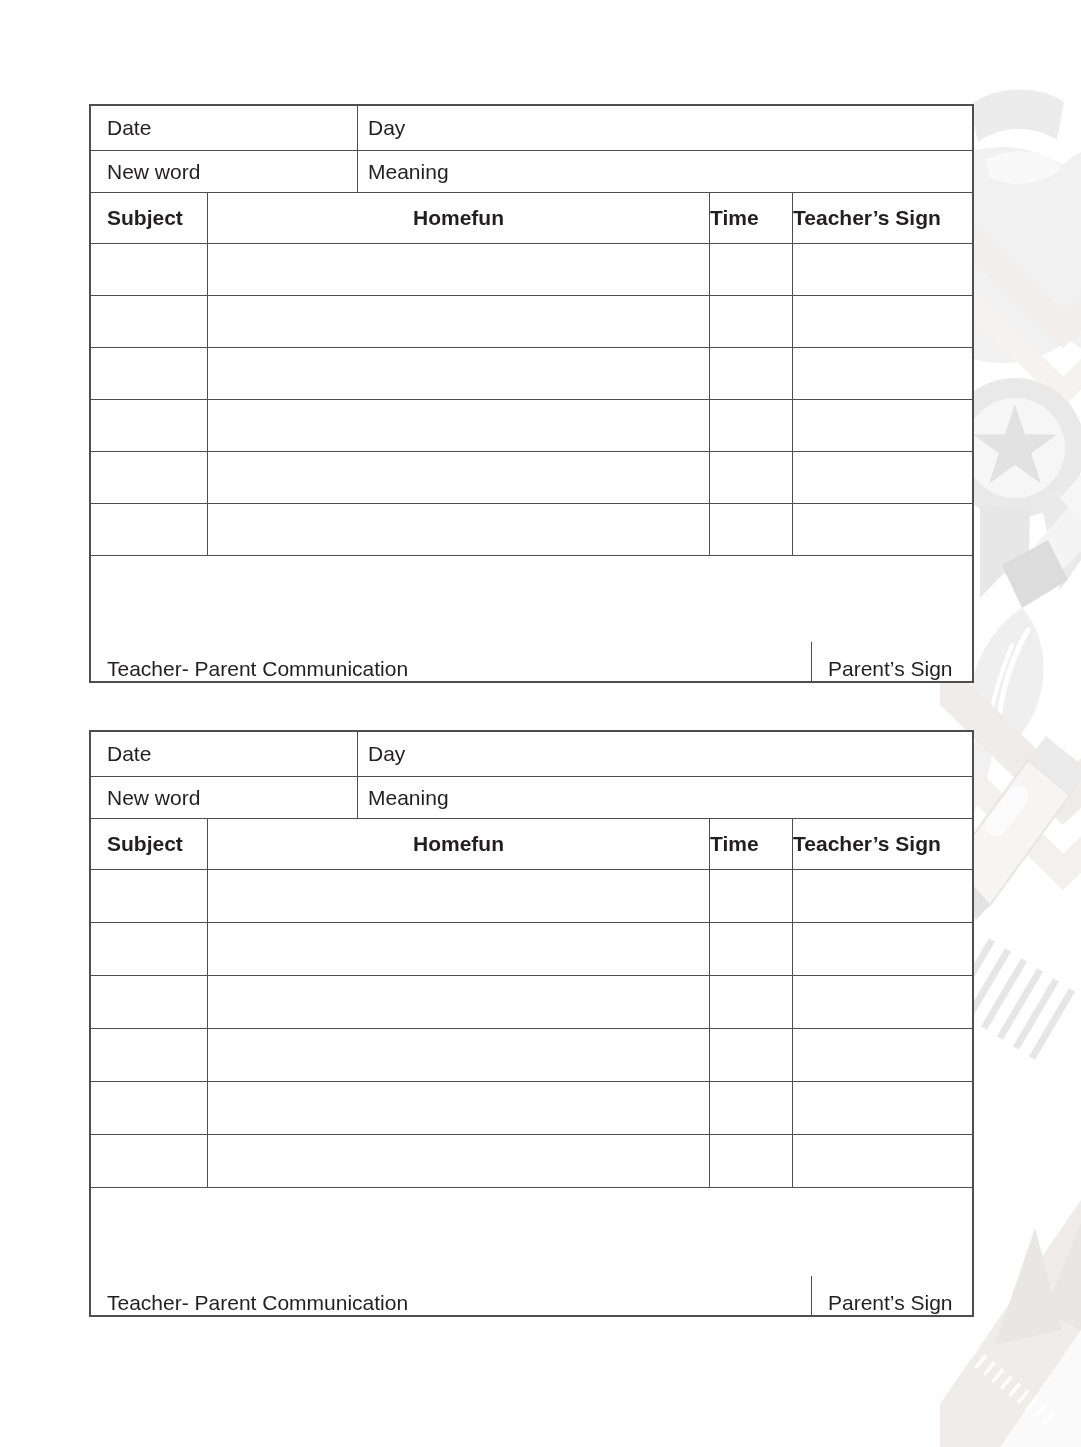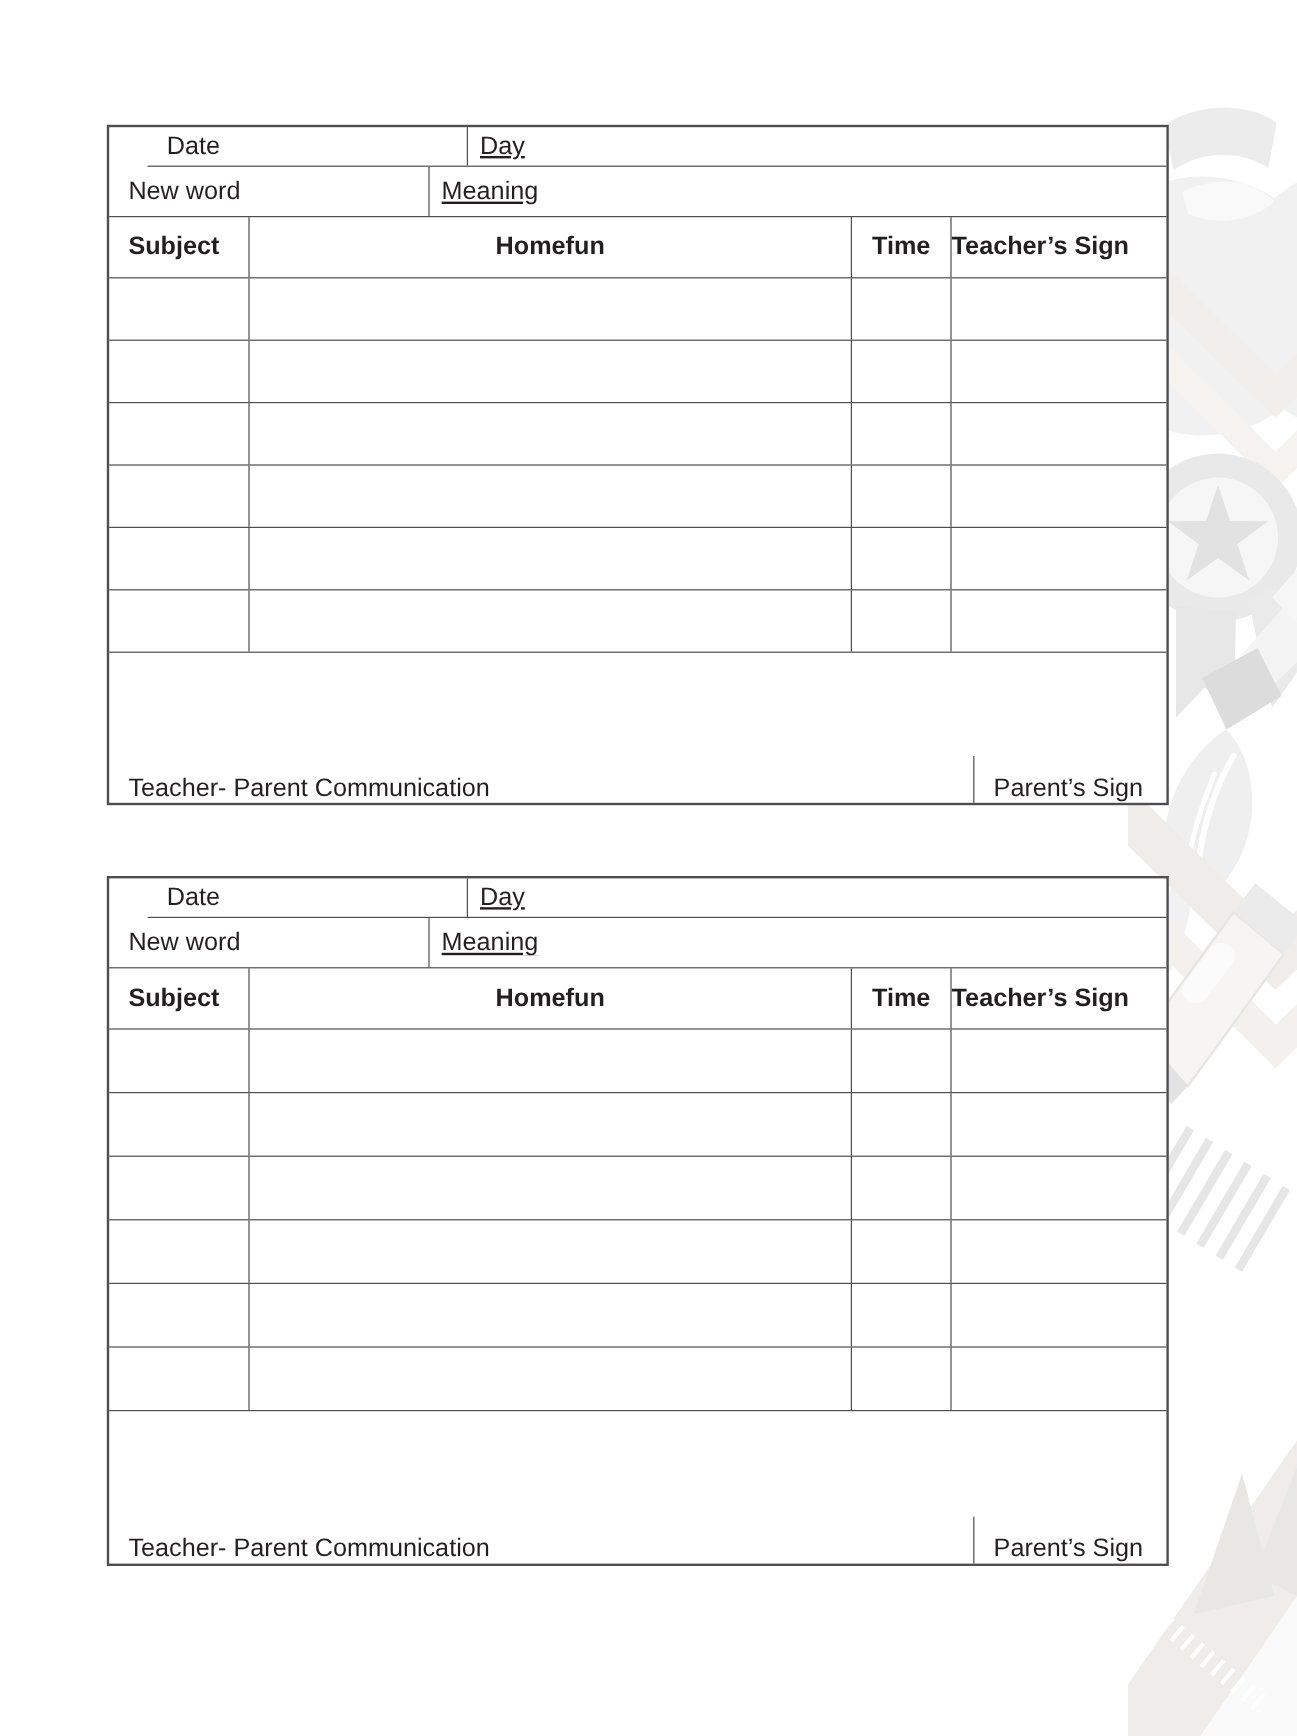--- a/index.html
+++ b/index.html
@@ -25,33 +25,33 @@
   .t2{top:730px;}
   .row{display:flex;border-bottom:1.5px solid #4e4e50;flex:0 0 auto;box-sizing:border-box;}
   .row:last-child{border-bottom:none;align-items:flex-end;}
   .cell{
     border-right:1.5px solid #4e4e50;
     box-sizing:border-box;
     display:flex;align-items:center;
     overflow:hidden;white-space:nowrap;
   }
   .cell:last-child{border-right:none;}
-  .r-date{height:33px;margin-left:32px;}
+  .r-date{height:45px;}
   .r-word{height:42px;text-align:right;}
   .r-head{height:51px;font-weight:bold;}
   .r-data{height:52px;}
   .t2 .r-data{height:53px;}
   .r-comm{height:125px;}
   .t2 .r-comm{height:127px;}
   .r-comm .cell{align-items:flex-start;padding-top:15px;}
   .c-narrow{width:267px;padding-left:16px;}
-  .c-wide{flex:1;padding-left:10px;text-decoration:underline;}
+  .c-wide{flex:1;padding-left:10px;}
   .c-sub{width:117px;padding-left:16px;}
   .c-home{width:502px;justify-content:center;}
-  .c-time{width:83px;justify-content:center;}
+  .c-time{width:83px;justify-content:flex-start;}
   .c-tsign{flex:1;justify-content:flex-start;}
   .c-comm{width:721px;padding-left:16px;}
   .c-psign{flex:1;padding-left:16px;}
 </style>
 </head>
 <body>
 
 <div class="page">
 
   <svg class="watermark" width="141" height="1447" viewBox="0 0 141 1447">

